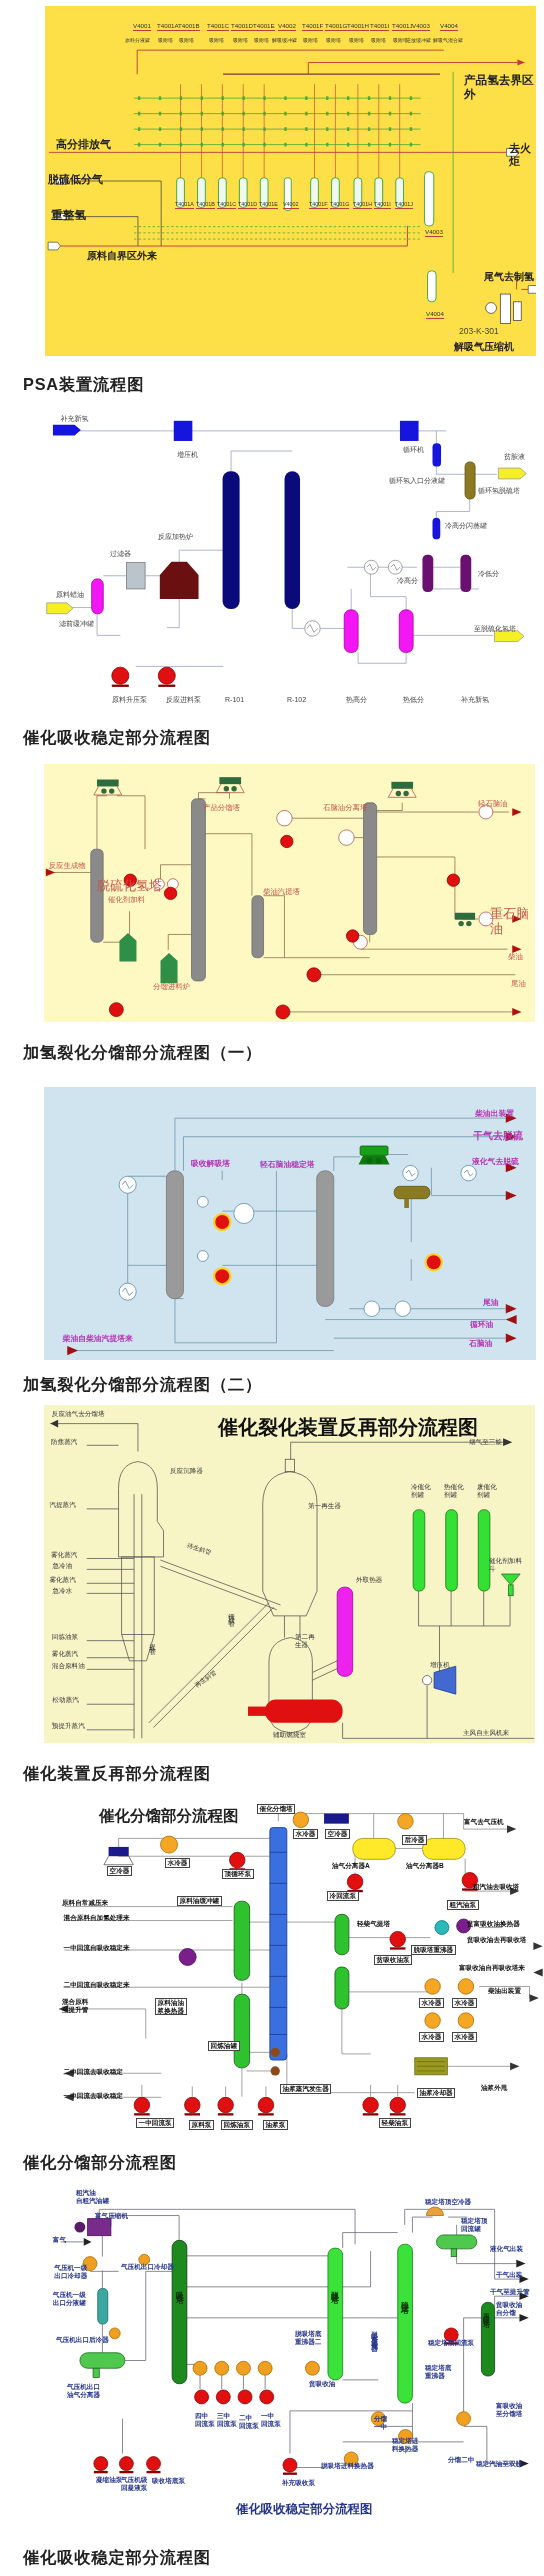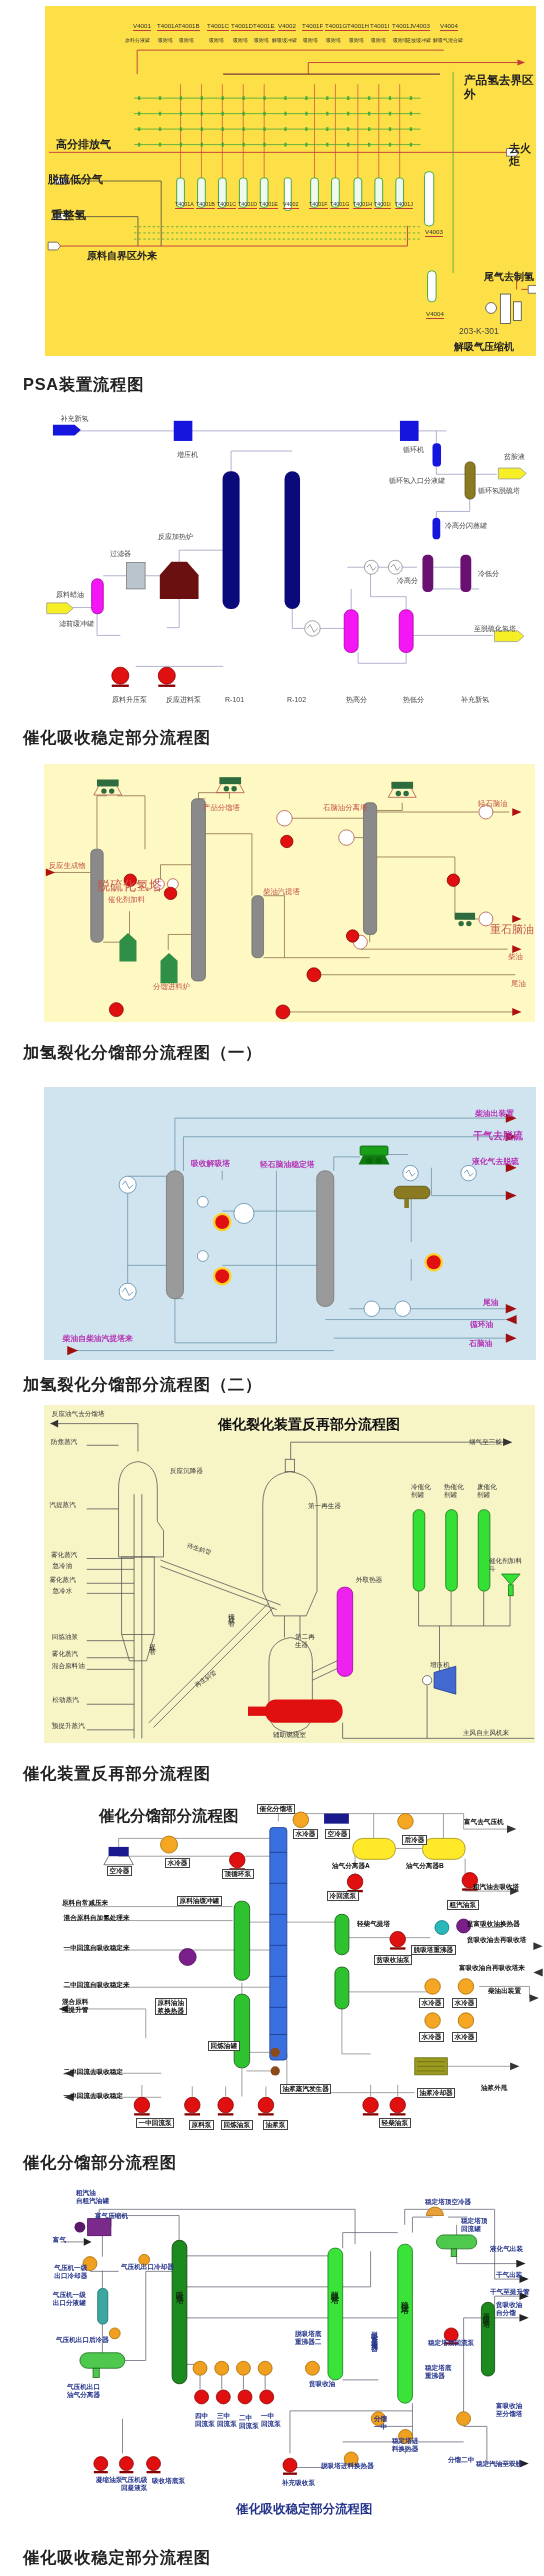--- a/index.html
+++ b/index.html
@@ -266,21 +266,21 @@
       </g>
     </svg>
   <span class="dlbl" style="left: 159px; top: 40px; font-size: 7.4px; color: rgb(196, 83, 74);">产品分馏塔</span>
       <span class="dlbl" style="left: 279px; top: 40px; font-size: 7.4px; color: rgb(196, 83, 74);">石脑油分离塔</span>
       <span class="dlbl" style="left: 434px; top: 36px; font-size: 7.4px; color: rgb(196, 83, 74);">轻石脑油</span>
       <span class="dlbl" style="left: 53px; top: 83px; font-size: 13px; color: rgb(196, 83, 74); margin-top: 32px;">脱硫化氢塔</span>
       <span class="dlbl" style="left: 4.7px; top: 98px; font-size: 7.4px; color: rgb(196, 83, 74);">反应生成物</span>
       <span class="dlbl" style="left: 64px; top: 132px; font-size: 7.4px; color: rgb(196, 83, 74);">催化剂加料</span>
       <span class="dlbl" style="left: 219px; top: 124px; font-size: 7.4px; color: rgb(196, 83, 74);">柴油汽提塔</span>
       <span class="dlbl" style="left: 109px; top: 219px; font-size: 7.4px; color: rgb(196, 83, 74);">分馏进料炉</span>
-      <span class="dlbl" style="left: 446px; top: 143px; font-size: 11px; color: rgb(196, 83, 74); margin-top: 16px;">重石脑油</span>
+      <span class="dlbl" style="left: 446px; top: 143px; font-size: 13px; color: rgb(196, 83, 74);">重石脑油</span>
       <span class="dlbl" style="left: 464px; top: 189px; font-size: 7.4px; color: rgb(196, 83, 74);">柴油</span>
       <span class="dlbl" style="left: 467px; top: 216px; font-size: 7.4px; color: rgb(196, 83, 74);">尾油</span>
     </div>
   <h2 class="sec-heading" style="top:1042px">加氢裂化分馏部分流程图（一）</h2>
 
   <div class="diagram" style="left: 44px; top: 1087px; width: 492px; height: 273px; background: rgb(207, 228, 239);">
     <svg width="492" height="273" viewBox="0 0 635 352">
       <g stroke="#6b93a8" fill="none" stroke-width="1">
         <path d="M169 40 H596 M169 40 V108"></path>
         <path d="M180 64 H596 M180 64 V108"></path>
@@ -379,21 +379,21 @@
       <rect x="378" y="235" width="20" height="115" rx="9" fill="#ee22ee" stroke="#990099"></rect>
       <polygon points="503,345 531,337 531,373 503,365" fill="#4169d0" stroke="#1a3a8a"></polygon>
       <circle cx="494" cy="355" r="6" fill="#fff" stroke="#555"></circle>
       <g>
         <rect x="285" y="380" width="100" height="30" rx="14" fill="#e01010"></rect>
         <rect x="263" y="389" width="24" height="12" fill="#e01010"></rect>
       </g>
       <polygon points="592,43 604,48 592,53" fill="#333"></polygon>
       <polygon points="8,19 8,29 -2,24" fill="#333" transform="translate(10,0)"></polygon>
     </svg>
-  <span class="dlbl" style="left: 174px; top: 11px; font-size: 14px; color: rgb(17, 17, 17); font-weight: bold;">催化裂化装置反再部分流程图</span>
+  <span class="dlbl" style="left: 174px; top: 11px; font-size: 20px; color: rgb(17, 17, 17); font-weight: bold;">催化裂化装置反再部分流程图</span>
       <span class="dlbl" style="left: 7.8px; top: 4.7px; font-size: 6.6px; color: rgb(51, 51, 51);">反应油气去分馏塔</span>
       <span class="dlbl" style="left: 7px; top: 33px; font-size: 6.6px; color: rgb(51, 51, 51);">防焦蒸汽</span>
       <span class="dlbl" style="left: 126px; top: 62px; font-size: 6.6px; color: rgb(51, 51, 51);">反应沉降器</span>
       <span class="dlbl" style="left: 5.4px; top: 96px; font-size: 6.6px; color: rgb(51, 51, 51);">汽提蒸汽</span>
       <span class="dlbl" style="left: 264px; top: 97px; font-size: 6.6px; color: rgb(51, 51, 51);">第一再生器</span>
       <span class="dlbl" style="left: 425px; top: 33px; font-size: 6.6px; color: rgb(51, 51, 51);">烟气至三旋</span>
       <span class="dlbl" style="left: 367px; top: 78px; font-size: 6.6px; color: rgb(51, 51, 51);">冷催化
 剂罐</span>
       <span class="dlbl" style="left: 400px; top: 78px; font-size: 6.6px; color: rgb(51, 51, 51);">热催化
 剂罐</span>

